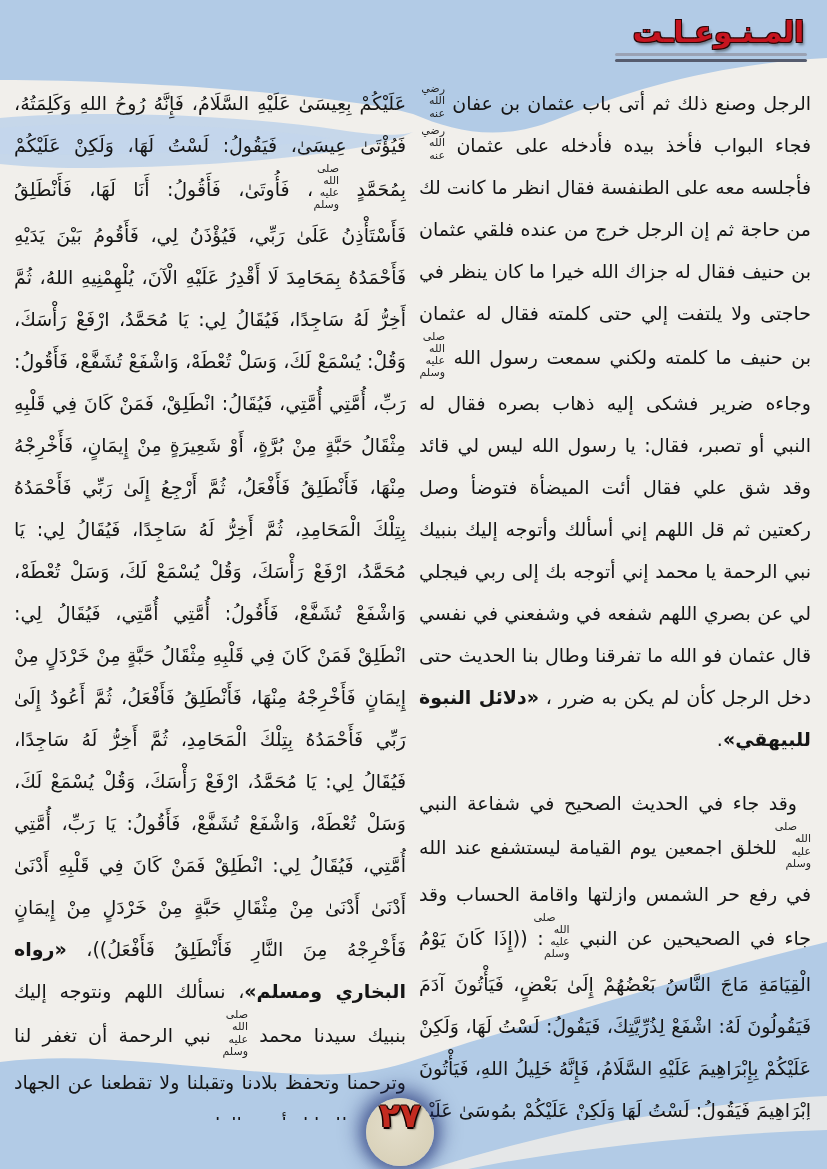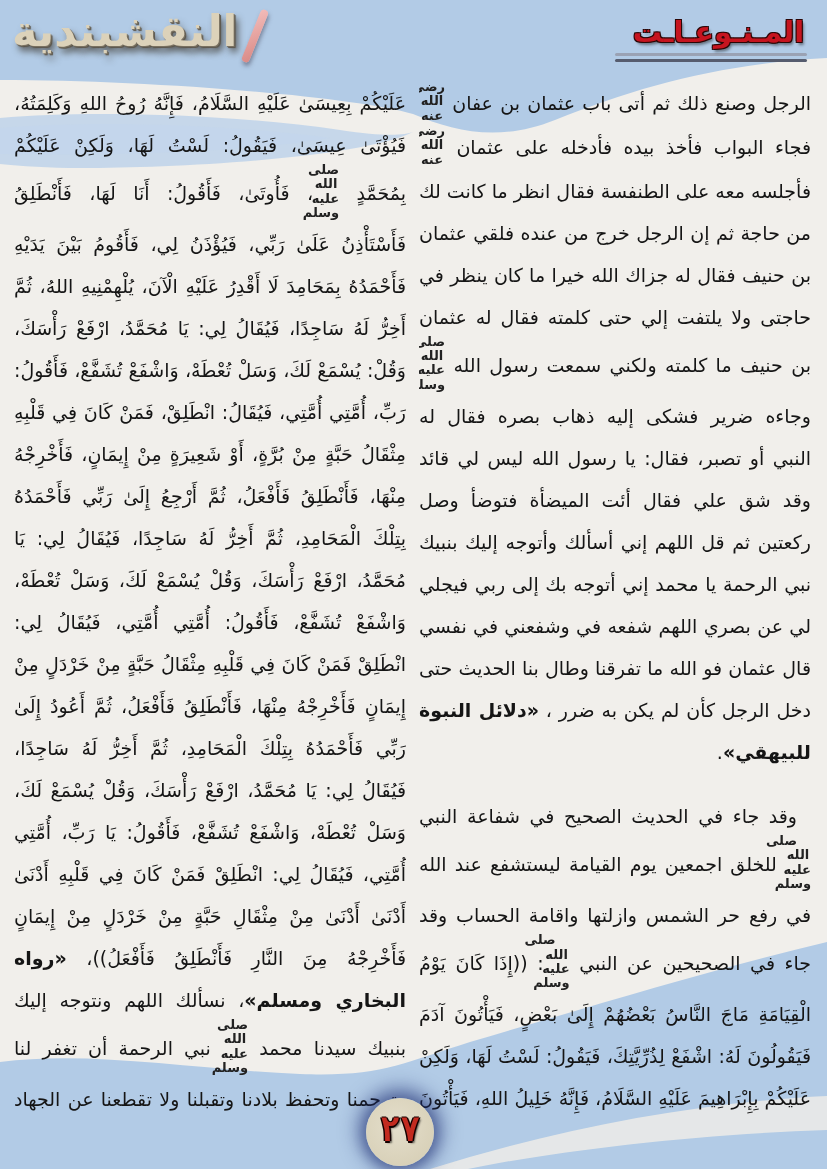--- a/index.html
+++ b/index.html
@@ -49,34 +49,33 @@
     text-align:justify;
     direction:rtl;
   }
   .col-right{right:16px;}
   .col-left{left:14px;}
   .para{margin:0;}
   .para + .para{margin-top:22px;text-indent:14px;}
   .seg-bold{font-weight:bold;}
   .hon{
     display:inline-block;width:26px;
-    font-size:13px;line-height:1.1;
-    text-align:center;vertical-align:middle;
+    font-size:11px;line-height:1.1;
+    text-align:right;vertical-align:middle;
     transform:translateY(-3px);
     color:#222;
-    font-weight:bold;
   }
 
   
   .page-badge{
     position:absolute;z-index:4;left:366px;top:1098px;
     width:68px;height:68px;border-radius:50%;
     background:radial-gradient(circle at 45% 40%,#e4decb,#d4ccb2);
     box-shadow:0 -2px 18px 9px rgba(26,42,112,.50),0 2px 10px 4px rgba(26,42,112,.25);
-    display:flex;align-items:center;justify-content:center;font-family:Liberation Mono, monospace;
+    display:flex;justify-content:center;
   }
   .page-num{
     font-size:34px;font-weight:bold;color:#c32b20;line-height:1;
     text-shadow:-1.5px 0 #140000,1.5px 0 #140000,0 -1.5px #140000,0 1.5px #140000,2px 2px 2px rgba(0,0,0,.6);
   }
 </style>
 </head>
 <body>
 
 <div class="page">
@@ -86,24 +85,20 @@
     <path d="M0,0 H827 V58 C720,64 640,86 555,120 C500,142 455,132 413,114 C350,96 150,80 0,80 Z" fill="#b2cbe6"></path>
 
     <path d="M0,118 C90,110 230,114 340,130 C385,137 405,135 413,132 C360,158 180,168 80,168 C50,168 20,166 0,164 Z" fill="#b7cfe9" opacity="0.75"></path>
     <path d="M0,128 C90,120 230,124 330,138 C250,152 120,156 0,154 Z" fill="#c3d6ec" opacity="0.6"></path>
 
     <path d="M827,942 C700,972 580,1010 470,1042 C400,1064 380,1077 300,1074 C200,1070 90,1050 0,1062 L0,1169 H827 Z" fill="#b2cbe6"></path>
 
     <path d="M430,1169 C560,1128 700,1102 827,1096 L827,1130 C700,1134 560,1150 468,1169 Z" fill="#edece8" opacity="0.85"></path>
   </svg>
 
-  <div class="brand">
-    <span class="brand-text">النقشبندية</span>
-    <span class="slash"></span>
-  </div>
 
   <div class="section-head">
     <span class="section-title">المـنـوعـاـت</span>
     <div class="rule rule-light"></div>
     <div class="rule rule-dark"></div>
   </div>
 
   <main>
     <div class="col col-right" id="col-right">
         <p class="para"><span class="seg">الرجل وصنع ذلك ثم أتى باب عثمان بن عفان </span><span class="hon">رضي الله عنه</span><span class="seg"> فجاء البواب فأخذ بيده فأدخله على عثمان </span><span class="hon">رضي الله عنه</span><span class="seg"> فأجلسه معه على الطنفسة فقال انظر ما كانت لك من حاجة ثم إن الرجل خرج من عنده فلقي عثمان بن حنيف فقال له جزاك الله خيرا ما كان ينظر في حاجتى ولا يلتفت إلي حتى كلمته فقال له عثمان بن حنيف ما كلمته ولكني سمعت رسول الله </span><span class="hon">صلى الله عليه وسلم</span><span class="seg"> وجاءه ضرير فشكى إليه ذهاب بصره فقال له النبي أو تصبر، فقال: يا رسول الله ليس لي قائد وقد شق علي فقال أئت الميضأة فتوضأ وصل ركعتين ثم قل اللهم إني أسألك وأتوجه إليك بنبيك نبي الرحمة يا محمد إني أتوجه بك إلى ربي فيجلي لي عن بصري اللهم شفعه في وشفعني في نفسي قال عثمان فو الله ما تفرقنا وطال بنا الحديث حتى دخل الرجل كأن لم يكن به ضرر ، </span><span class="seg-bold">«دلائل النبوة للبيهقي»</span><span class="seg">.</span></p>

